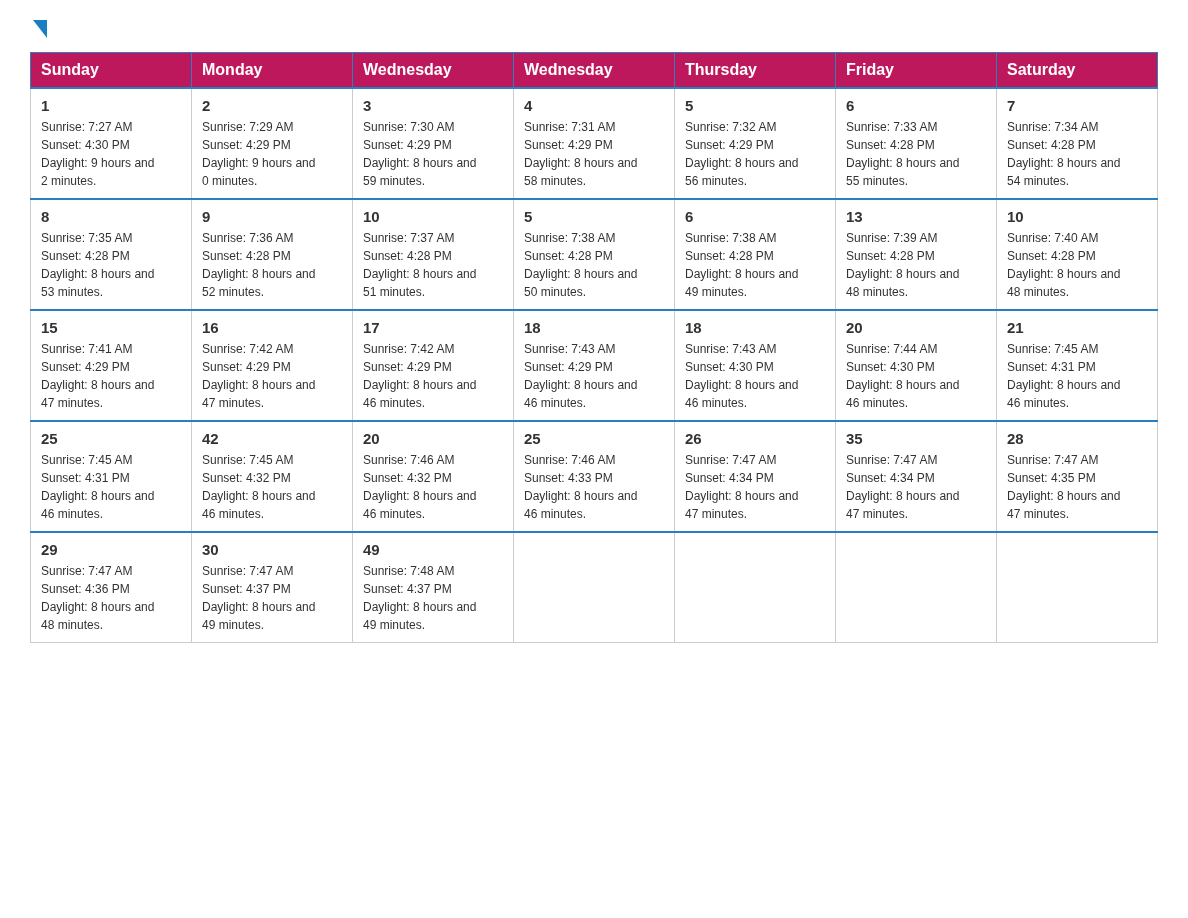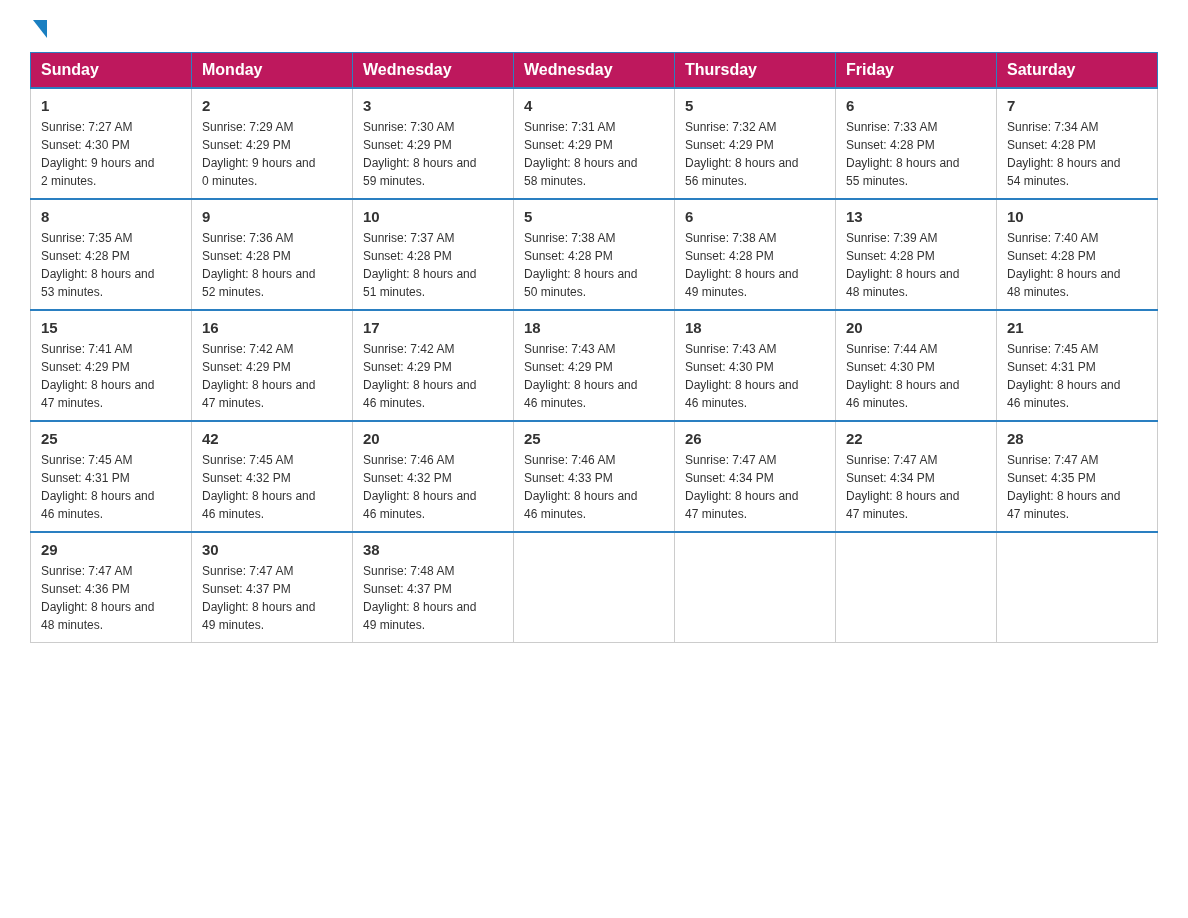--- a/index.html
+++ b/index.html
@@ -224,39 +224,39 @@
         </td>
         <td>
           <span class="day-number">25</span>
         <div class="day-info">Sunrise: 7:46 AM<br>Sunset: 4:33 PM<br>Daylight: 8 hours and<br>46 minutes.</div>
         </td>
         <td>
           <span class="day-number">26</span>
         <div class="day-info">Sunrise: 7:47 AM<br>Sunset: 4:34 PM<br>Daylight: 8 hours and<br>47 minutes.</div>
         </td>
         <td>
-          <span class="day-number">22</span>
+          <span class="day-number">35</span>
         <div class="day-info">Sunrise: 7:47 AM<br>Sunset: 4:34 PM<br>Daylight: 8 hours and<br>47 minutes.</div>
         </td>
         <td>
           <span class="day-number">28</span>
         <div class="day-info">Sunrise: 7:47 AM<br>Sunset: 4:35 PM<br>Daylight: 8 hours and<br>47 minutes.</div>
         </td>
       </tr>
       <tr>
         <td>
           <span class="day-number">29</span>
         <div class="day-info">Sunrise: 7:47 AM<br>Sunset: 4:36 PM<br>Daylight: 8 hours and<br>48 minutes.</div>
         </td>
         <td>
           <span class="day-number">30</span>
         <div class="day-info">Sunrise: 7:47 AM<br>Sunset: 4:37 PM<br>Daylight: 8 hours and<br>49 minutes.</div>
         </td>
         <td>
-          <span class="day-number">38</span>
+          <span class="day-number">49</span>
         <div class="day-info">Sunrise: 7:48 AM<br>Sunset: 4:37 PM<br>Daylight: 8 hours and<br>49 minutes.</div>
         </td>
         <td class="empty-cell"></td>
         <td class="empty-cell"></td>
         <td class="empty-cell"></td>
         <td class="empty-cell"></td>
       </tr>
     </tbody>
 </table>
 

